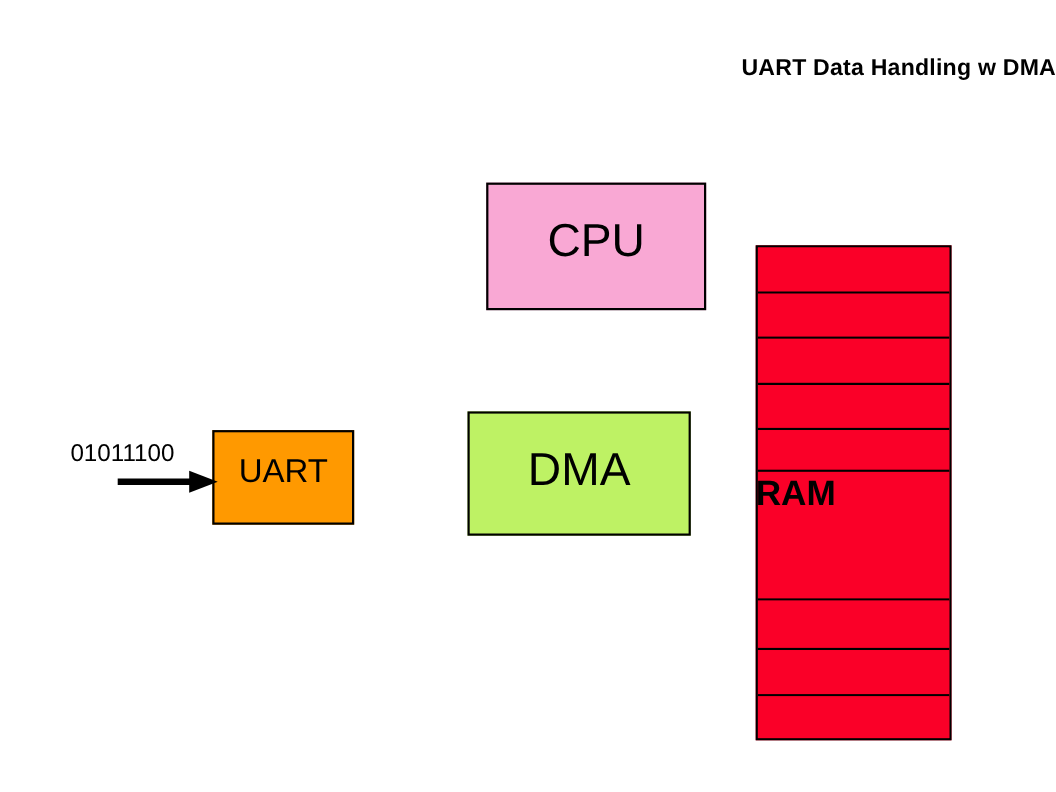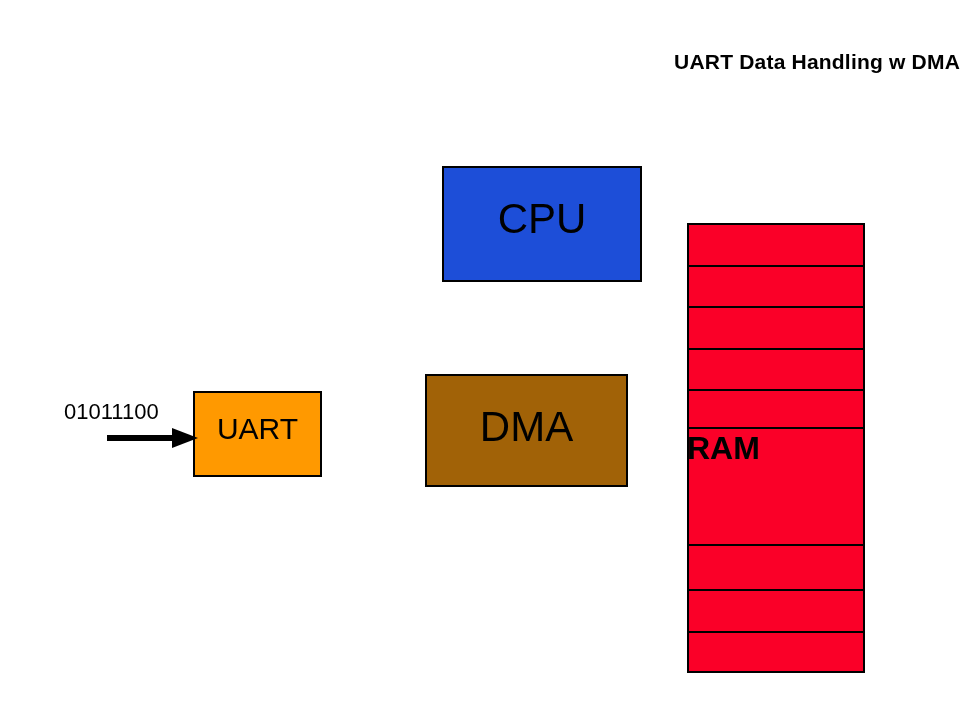--- a/index.html
+++ b/index.html
@@ -46,33 +46,33 @@
     line-height: 1;
     white-space: nowrap;
   }
 
   
   #cpu-block {
     left: 442px;
     top: 166px;
     width: 200px;
     height: 116px;
-    background: #1d4ed8;
+    background: #f9a8d4;
     align-items: flex-start;
     padding-top: 30px;
   }
   #cpu-block .block-label { font-size: 42px; }
 
   
   #dma-block {
     left: 425px;
     top: 374px;
     width: 203px;
     height: 113px;
-    background: #a16207;
+    background: #bef264;
     align-items: flex-start;
     padding-top: 30px;
   }
   #dma-block .block-label { font-size: 42px; }
 
   
   #uart-block {
     left: 193px;
     top: 391px;
     width: 129px;

